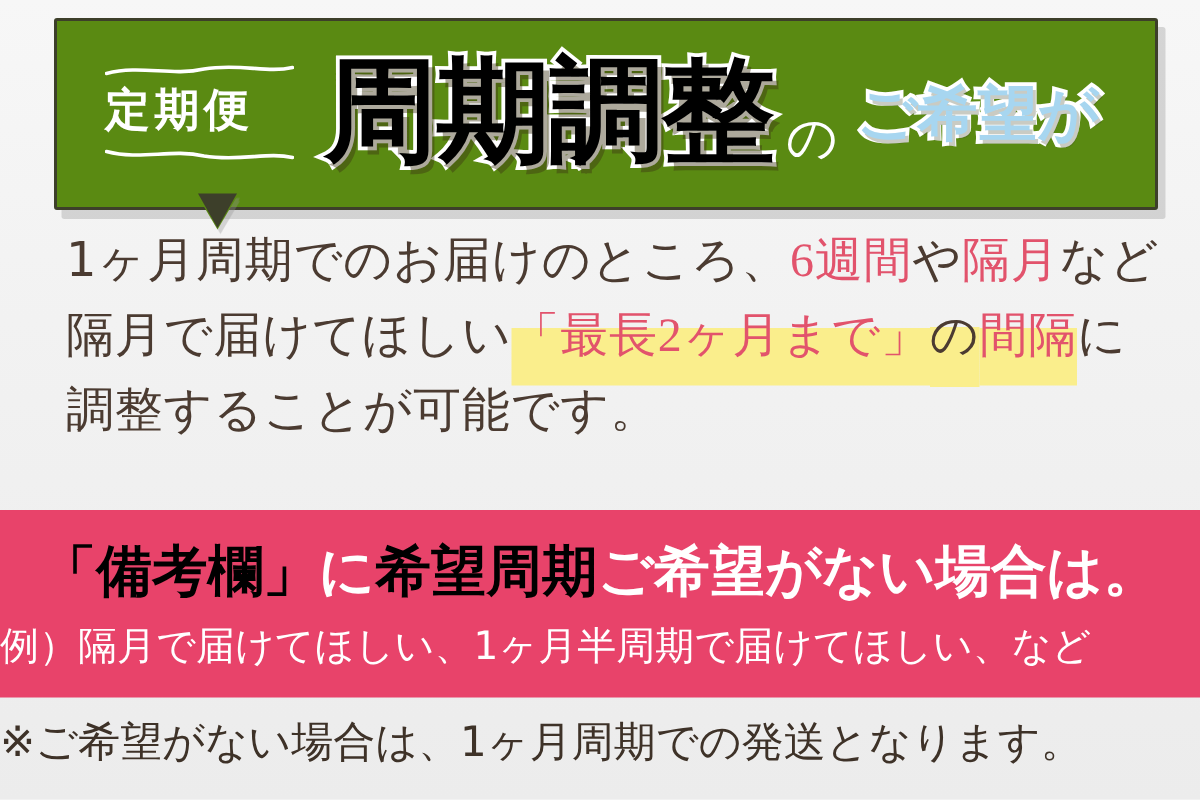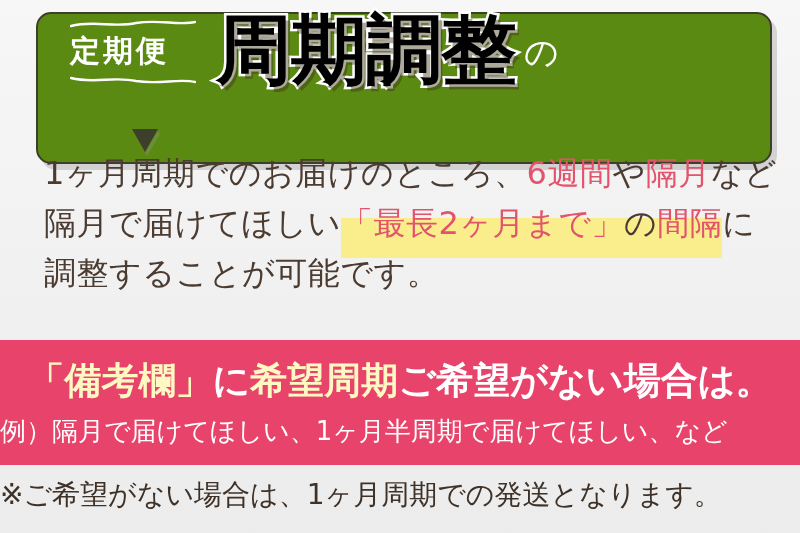--- a/index.html
+++ b/index.html
@@ -21,28 +21,28 @@
     background: linear-gradient(180deg, #f7f7f7 0%, #f2f2f2 40%, #ececec 100%);
     overflow: hidden;
   }
 
   
   .header-box {
     position: absolute;
     left: 36px;
     top: 12px;
     width: 736px;
-    height: 152px;
+    height: 128px;
     background: #5a8a12;
     border: 2px solid #3d3f2a;
-    border-radius: 15px;
+    border-radius: 2px;
     box-sizing: border-box;
     box-shadow: 5px 6px 0 rgba(150,150,150,0.35);
     display: flex;
-    align-items: flex-start;
+    align-items: center;
     justify-content: flex-start;
   }
   .header-tail {
     position: absolute;
     left: 132px;
     top: 131px;
     width: 0;
     height: 0;
     border-left: 13px solid transparent;
     border-right: 13px solid transparent;
@@ -140,21 +140,21 @@
     left: 44px;
     top: 148px;
     width: 726px;
     font-size: 32px;
     line-height: 50px;
     color: #4b3b31;
     letter-spacing: 0.5px;
     white-space: nowrap;
   }
   .body-line { height: 50px; display: block; }
-  .pink { color: #e2536c; }
+  .pink { color: #e2536c; font-family: Liberation Serif, serif; }
   .hl {
     background: linear-gradient(180deg, rgba(250,238,140,0) 26%, #faee8c 26%, #faee8c 100%);
     padding-bottom: 16px;
   }
 
   
   .pill {
     position: absolute;
     left: 272px;
     top: 311px;
@@ -193,21 +193,21 @@
     top: 22px;
     width: 800px;
     text-align: center;
     font-size: 37px;
     font-weight: bold;
     color: #ffffff;
     letter-spacing: 0px;
     line-height: 1;
     white-space: nowrap;
   }
-  .pink-main .yellow { color: #fef9c3; }
+  .pink-main .yellow { color: #000000; }
   .pink-example {
     position: absolute;
     left: 0;
     top: 78px;
     width: 708px;
     text-align: center;
     font-size: 26px;
     color: #ffffff;
     letter-spacing: 0px;
     line-height: 1;
@@ -243,20 +243,21 @@
       <svg class="wave bot" viewBox="0 0 126 9" preserveAspectRatio="none">
         <path d="M1 3 C 24 9, 44 1, 66 6 C 90 10, 108 3, 125 7" stroke="#ffffff" stroke-width="2.4" fill="none" stroke-linecap="round"></path>
       </svg>
     </div>
 
     <div class="main-title">周期調整</div>
 
     <div class="no-particle">の</div>
 
     <div class="kibou-block">
+      <div class="kibou-line">ご希望が</div>
     </div>
   </div>
   <div class="header-tail"></div>
 
   <div class="body-para">
     <span class="body-line"><span>1ヶ月周期でのお届けのところ、</span><span class="pink">6週間</span><span>や</span><span class="pink">隔月</span><span>など</span></span>
 
     <span class="body-line"><span>隔月で届けてほしい</span><span class="hl pink">「最長2ヶ月まで」</span><span class="hl">の</span><span class="hl pink">間隔</span><span>に</span></span>
 
     <span class="body-line"><span>調整することが可能です。</span></span>

